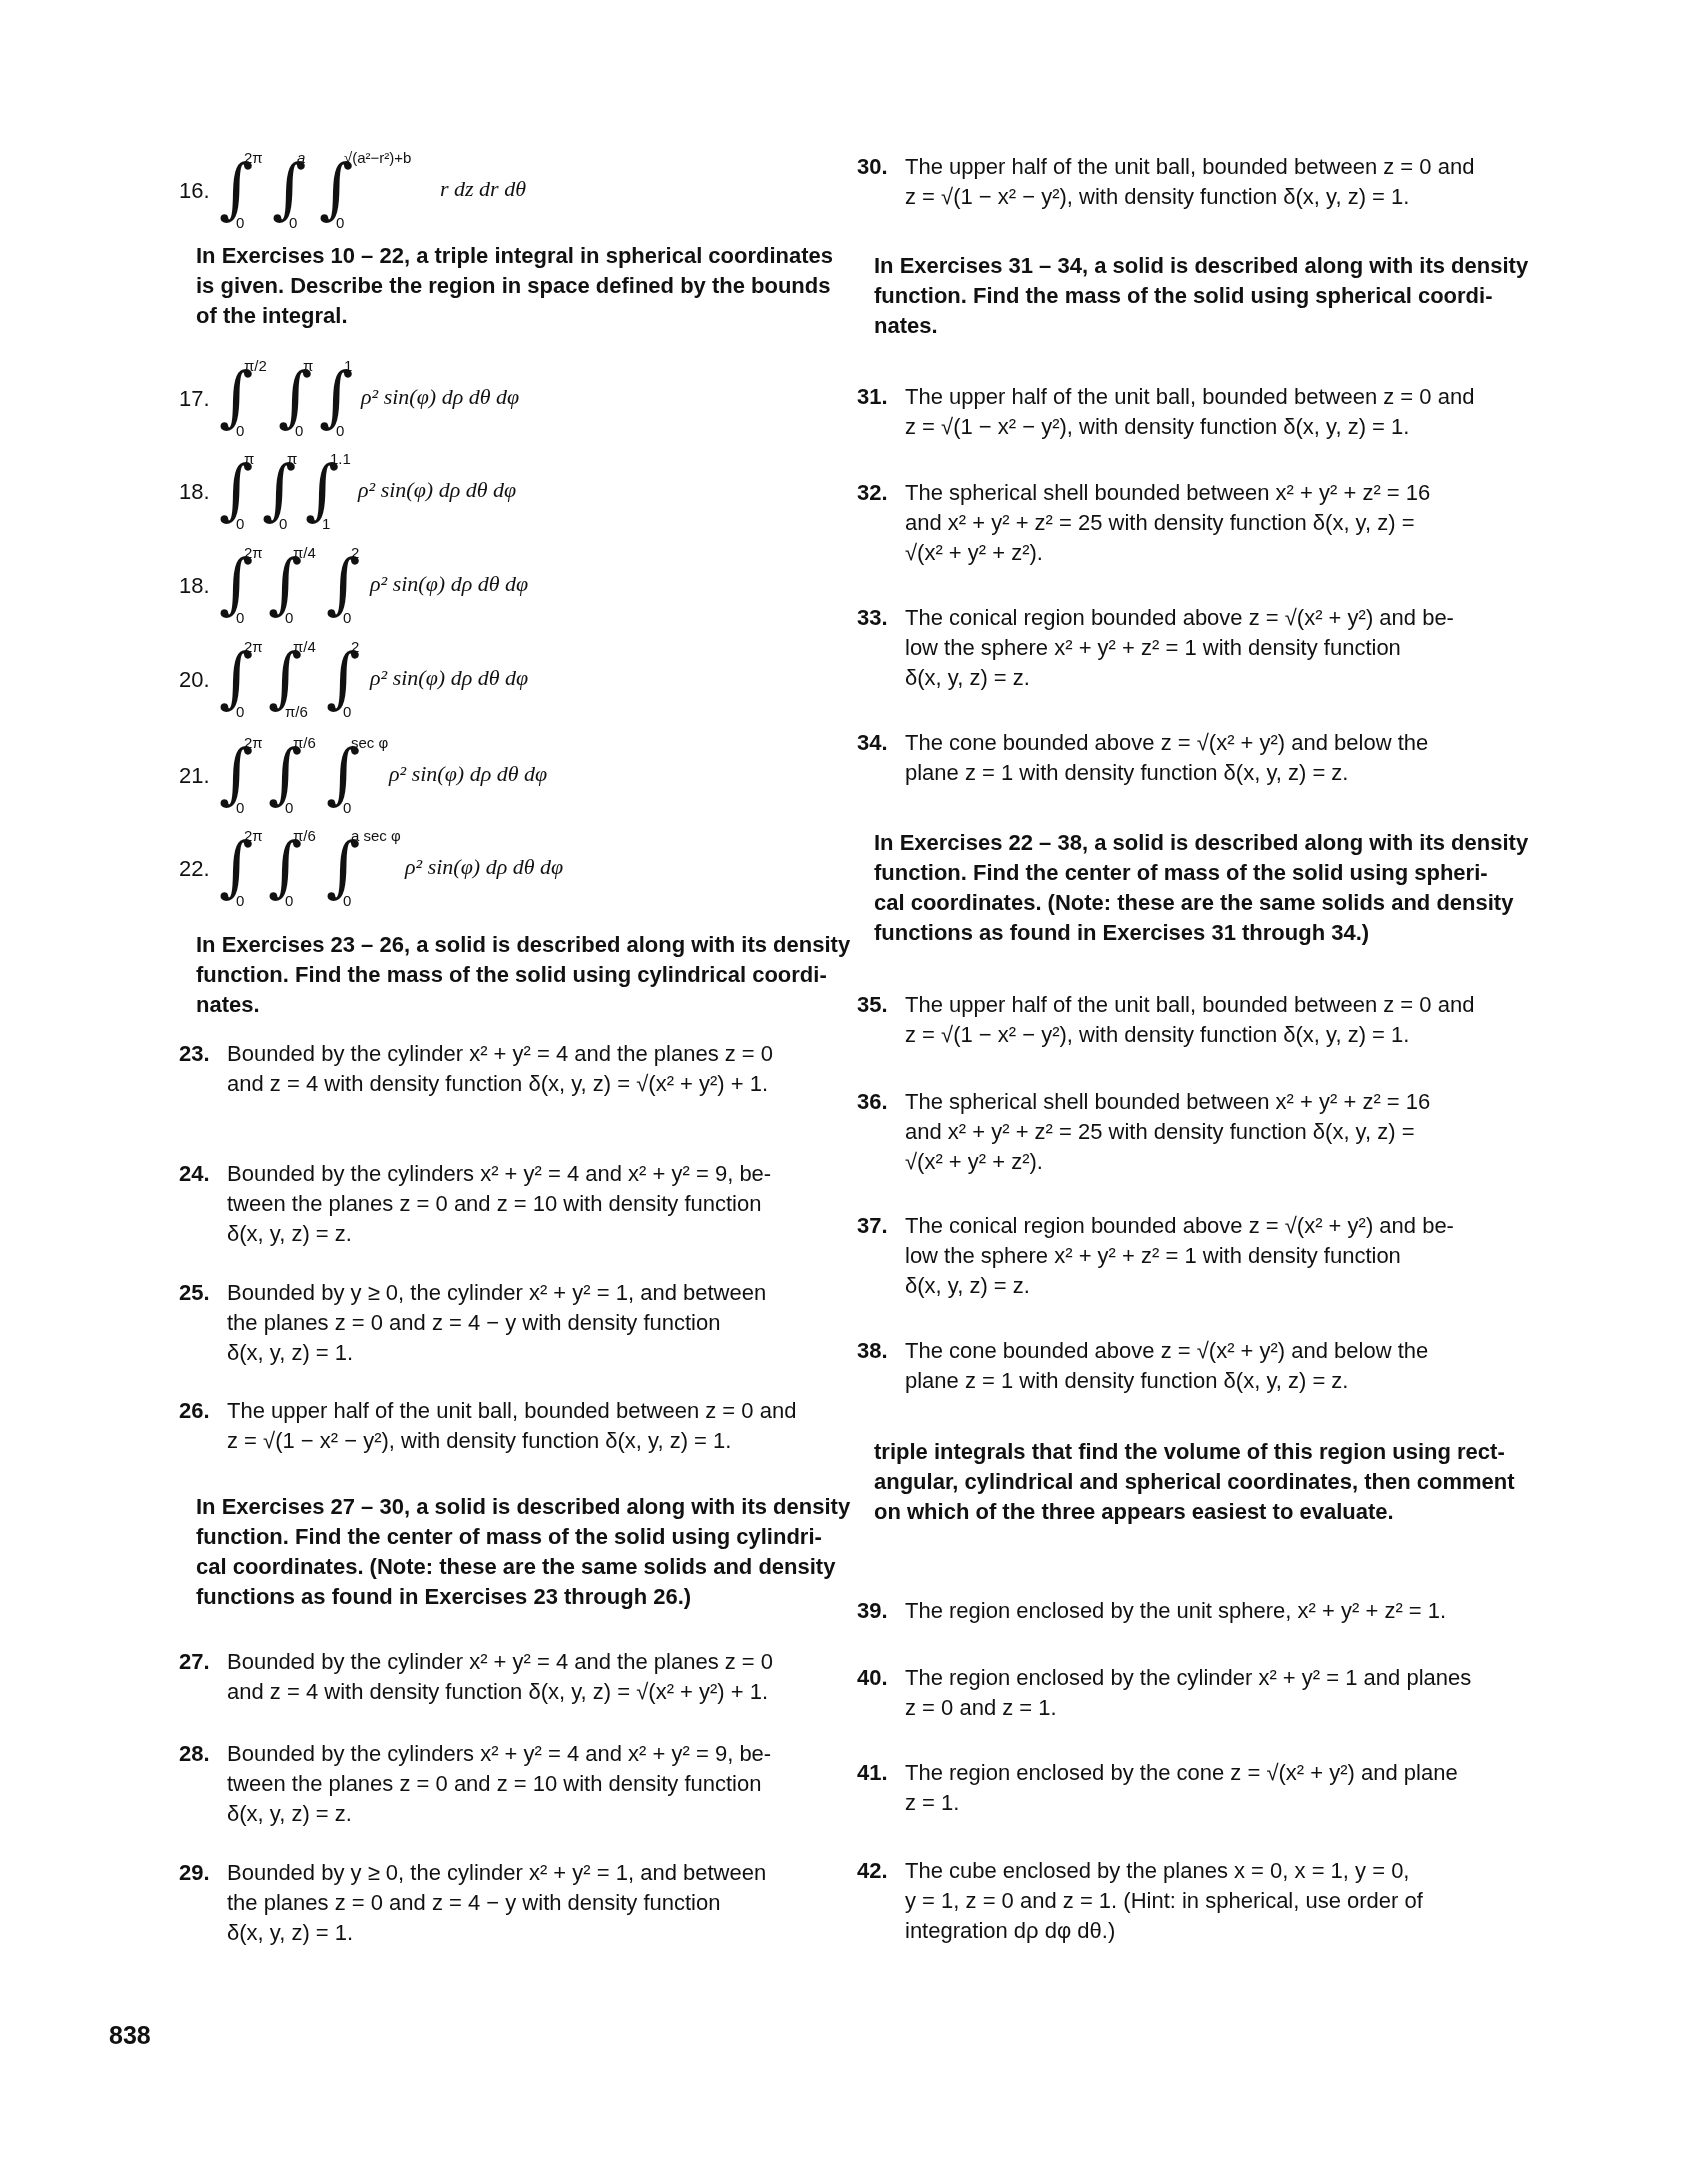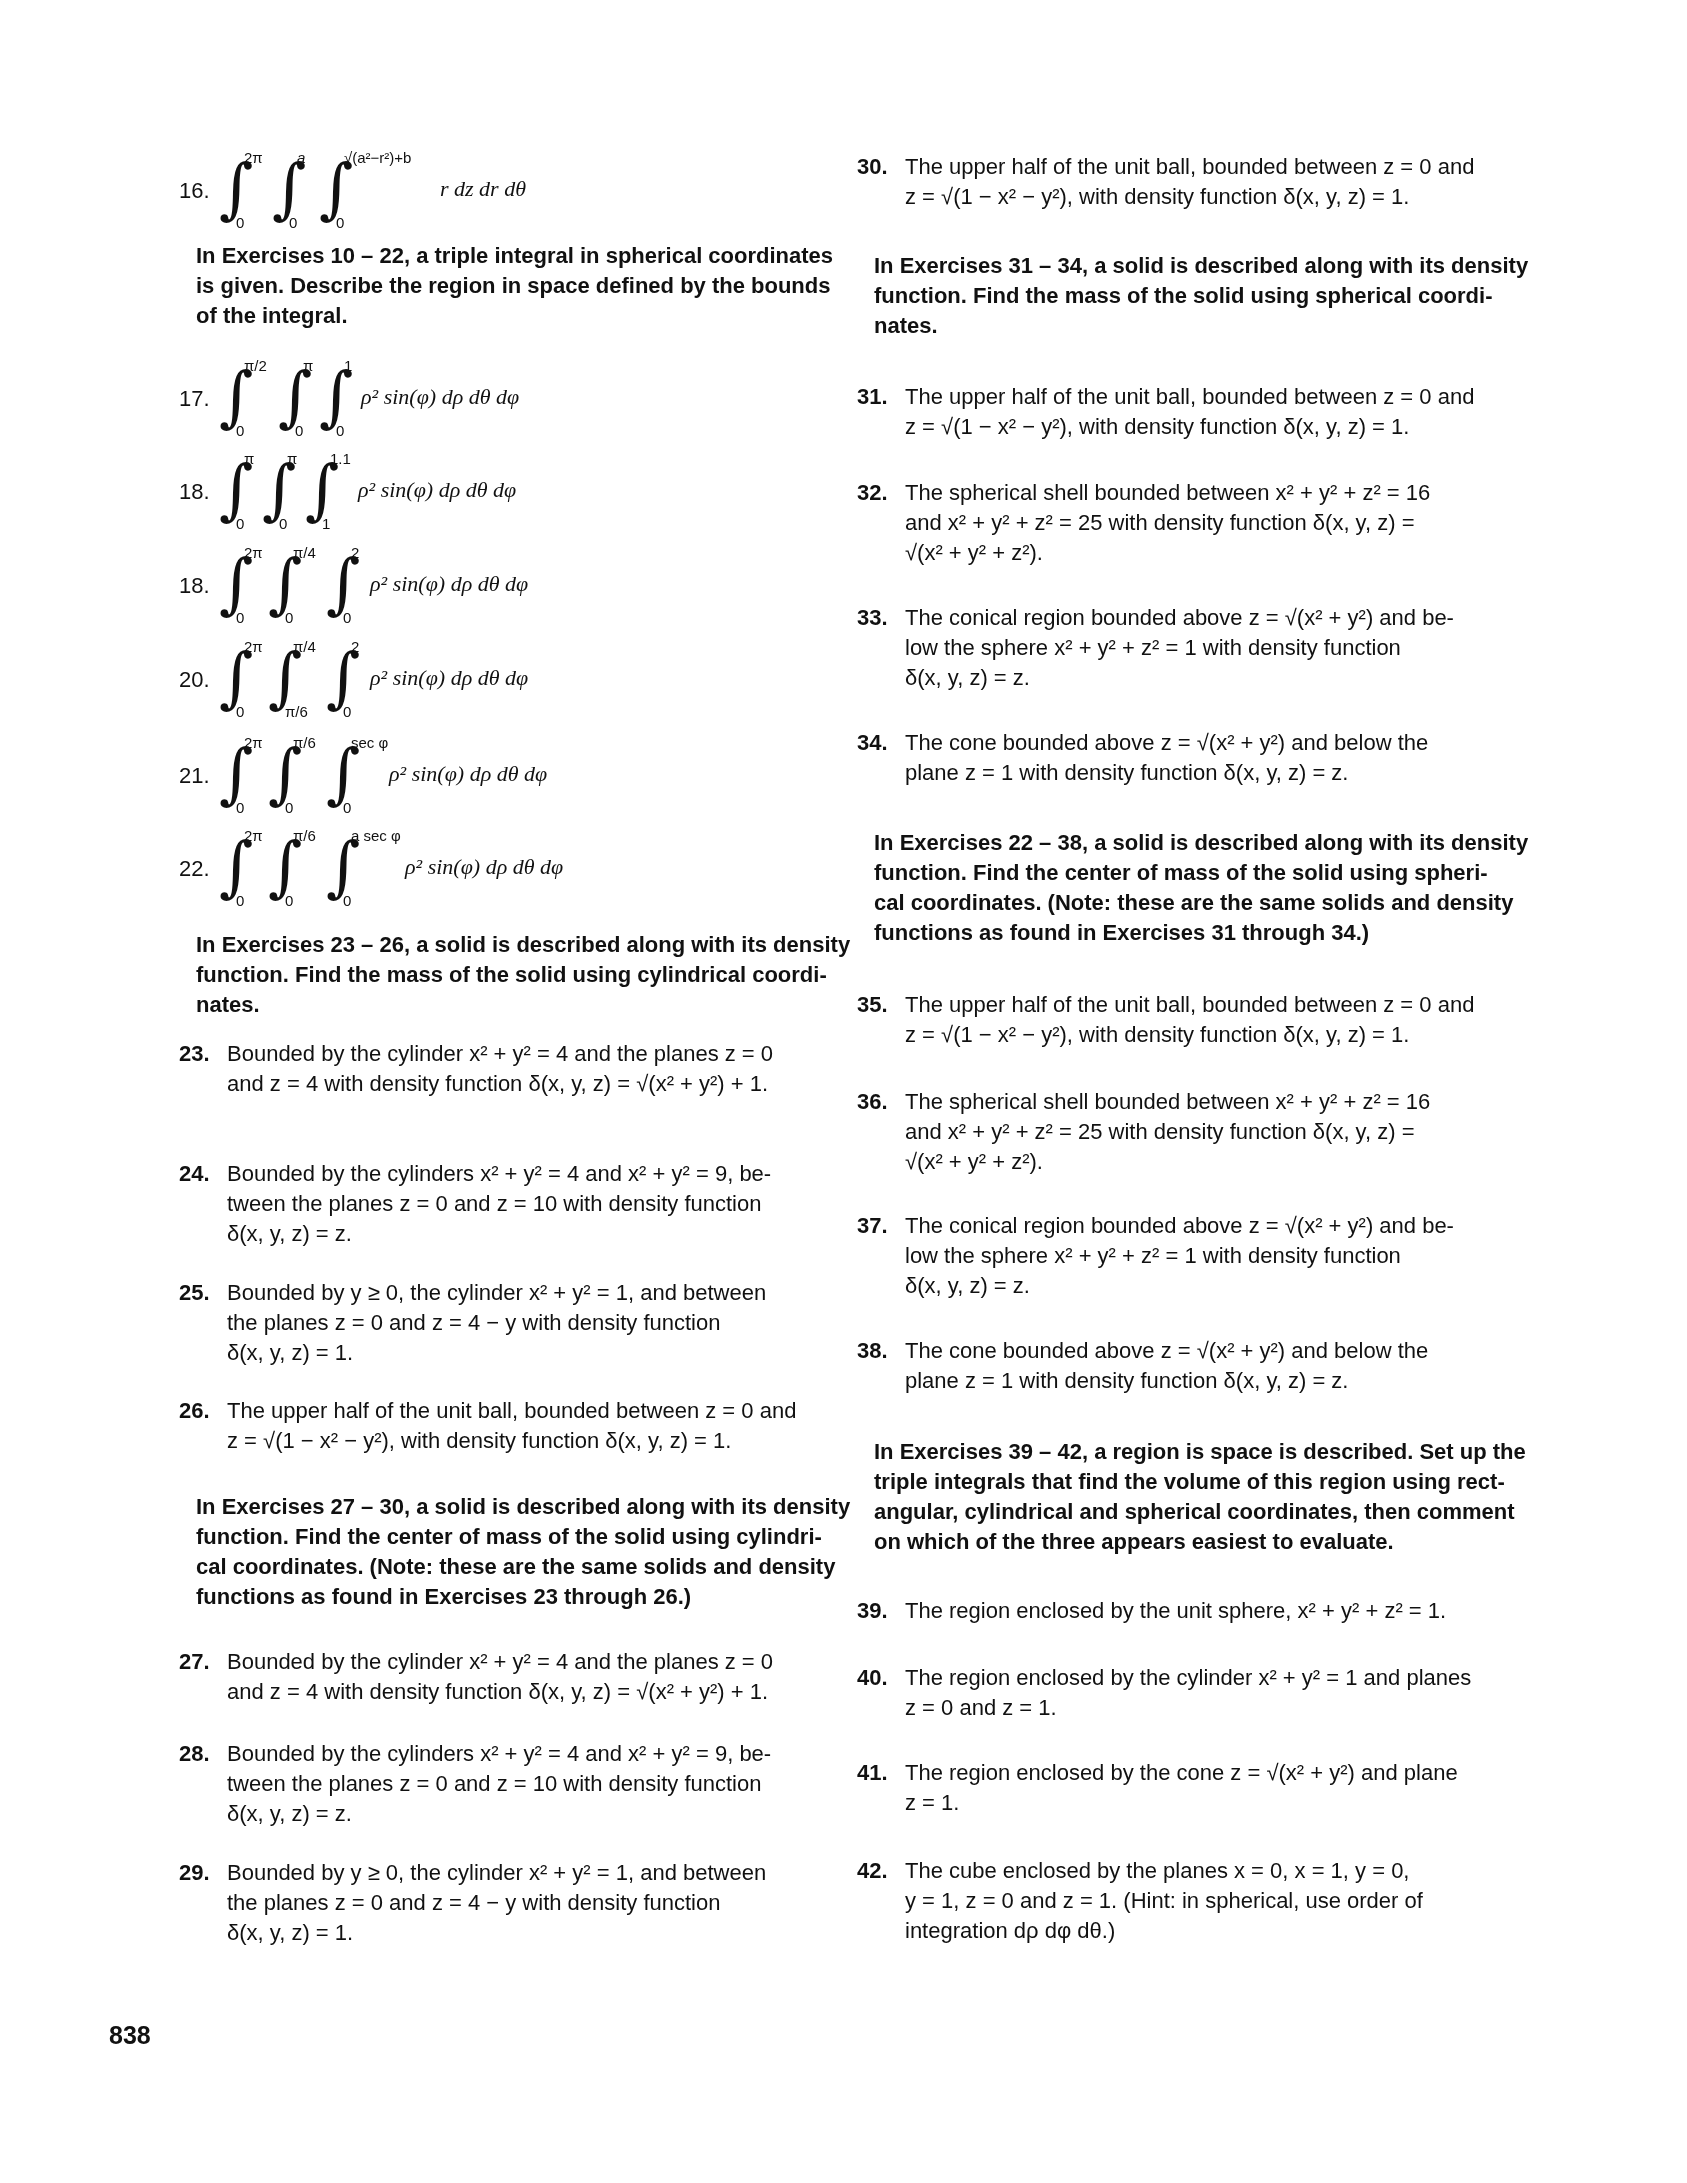--- a/index.html
+++ b/index.html
@@ -355,21 +355,20 @@
   </div>
   <div class="ex" style="top:1336px;">
     <span class="num">38.</span>
     <div class="body">
         <span class="line">The cone bounded above z = √(x² + y²) and below the</span>
         <span class="line">plane z = 1 with density function δ(x, y, z) = z.</span>
       </div>
   </div>
 
   <div class="instr" style="top:1437px;">
-    <span class="line">In Exercises 39 – 42, a region is space is described. Set up the</span>
     <span class="line">triple integrals that find the volume of this region using rect-</span>
     <span class="line">angular, cylindrical and spherical coordinates, then comment</span>
     <span class="line">on which of the three appears easiest to evaluate.</span>
   </div>
 
   <div class="ex" style="top:1596px;">
     <span class="num">39.</span>
     <div class="body">
         <span class="line">The region enclosed by the unit sphere, x² + y² + z² = 1.</span>
       </div>

